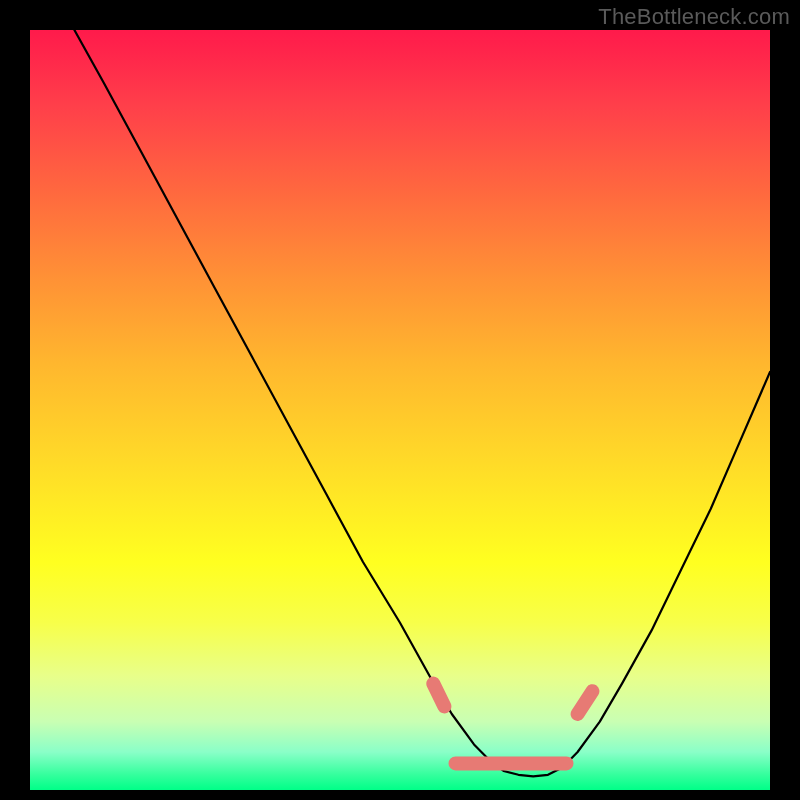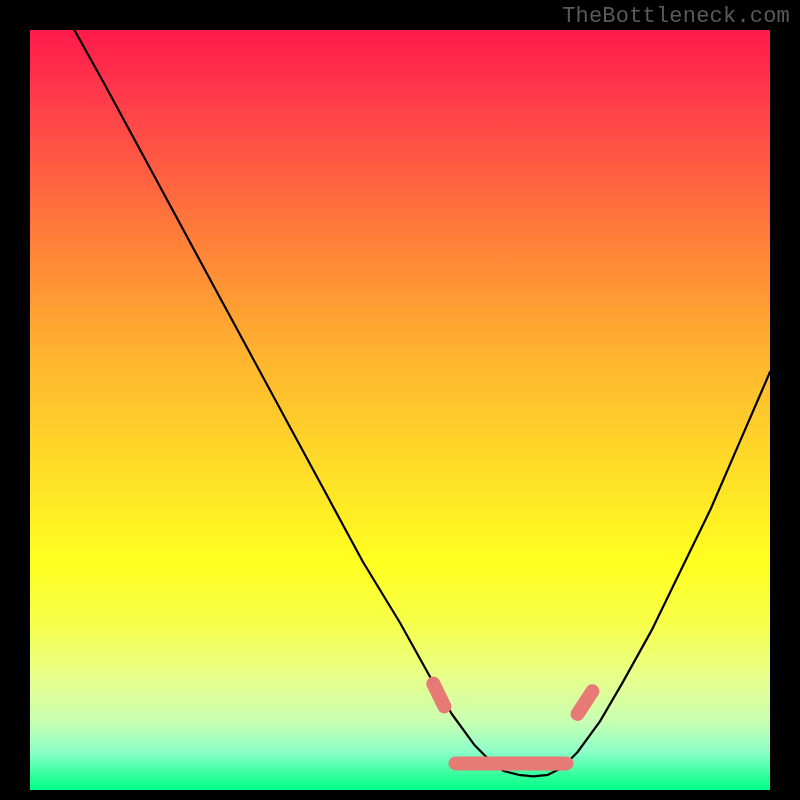--- a/index.html
+++ b/index.html
@@ -19,21 +19,20 @@
   }
   .watermark {
     position: absolute;
     top: 4px;
     right: 10px;
     color: #5a5a5a;
     font-size: 22px;
     font-weight: 400;
     letter-spacing: 0.2px;
     z-index: 5;
-    font-family: Liberation Mono, monospace;
   }
   .plot-area {
     position: absolute;
     left: 30px;
     top: 30px;
     width: 740px;
     height: 760px;
     overflow: hidden;
   }
   .gradient-bg {

